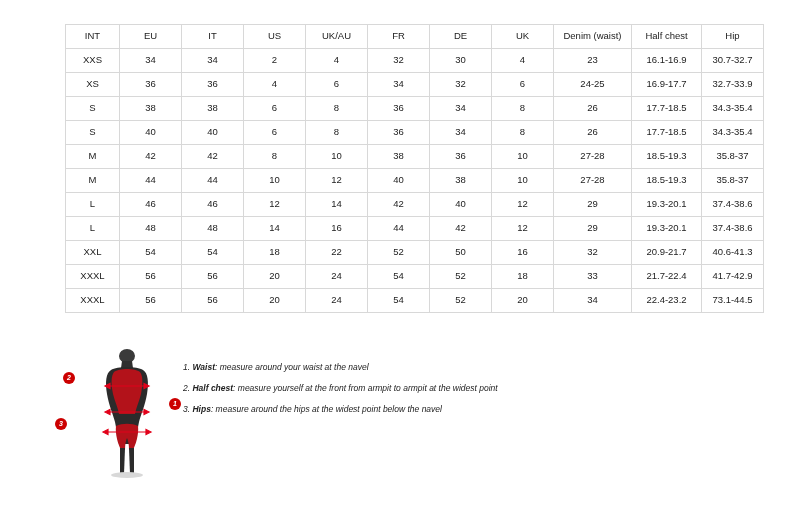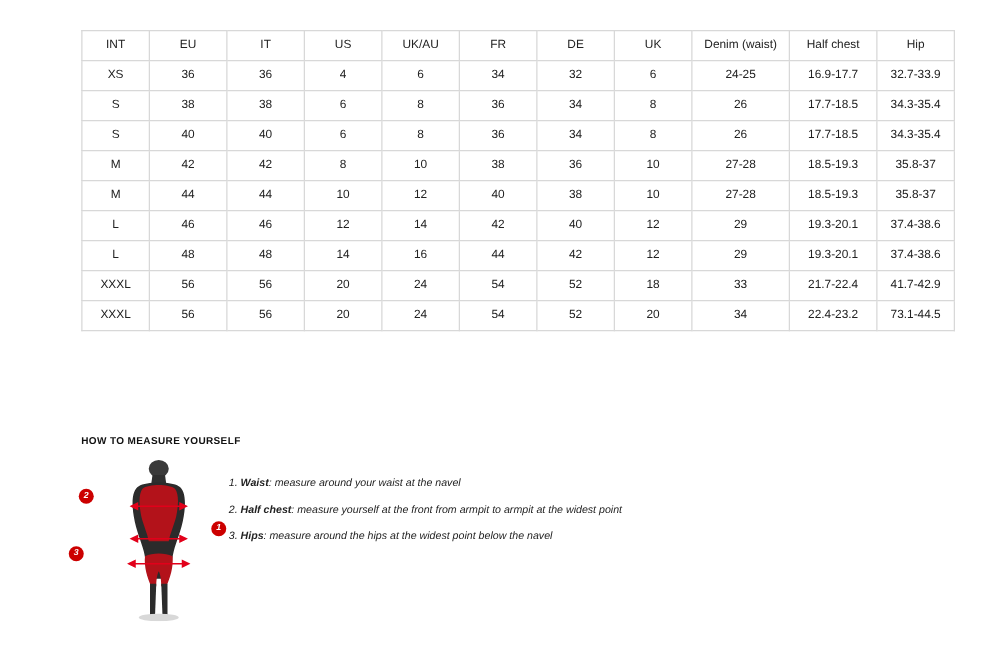--- a/index.html
+++ b/index.html
@@ -152,20 +152,33 @@
           <th>FR</th>
           <th>DE</th>
           <th>UK</th>
           <th>Denim (waist)</th>
           <th>Half chest</th>
           <th>Hip</th>
         </tr>
       </thead>
       <tbody>
         <tr>
+          <td>XXS</td>
+          <td>34</td>
+          <td>34</td>
+          <td>2</td>
+          <td>4</td>
+          <td>32</td>
+          <td>30</td>
+          <td>4</td>
+          <td>23</td>
+          <td>16.1-16.9</td>
+          <td>30.7-32.7</td>
+        </tr>
+        <tr>
           <td>XS</td>
           <td>36</td>
           <td>36</td>
           <td>4</td>
           <td>6</td>
           <td>34</td>
           <td>32</td>
           <td>6</td>
           <td>24-25</td>
           <td>16.9-17.7</td>
@@ -243,20 +256,33 @@
           <td>14</td>
           <td>16</td>
           <td>44</td>
           <td>42</td>
           <td>12</td>
           <td>29</td>
           <td>19.3-20.1</td>
           <td>37.4-38.6</td>
         </tr>
         <tr>
+          <td>XXL</td>
+          <td>54</td>
+          <td>54</td>
+          <td>18</td>
+          <td>22</td>
+          <td>52</td>
+          <td>50</td>
+          <td>16</td>
+          <td>32</td>
+          <td>20.9-21.7</td>
+          <td>40.6-41.3</td>
+        </tr>
+        <tr>
           <td>XXXL</td>
           <td>56</td>
           <td>56</td>
           <td>20</td>
           <td>24</td>
           <td>54</td>
           <td>52</td>
           <td>18</td>
           <td>33</td>
           <td>21.7-22.4</td>
@@ -273,21 +299,20 @@
           <td>20</td>
           <td>34</td>
           <td>22.4-23.2</td>
           <td>73.1-44.5</td>
         </tr>
       </tbody>
     </table>
   </div>
 
   <div class="measure-section">
-    <div class="measure-title">HOW TO MEASURE YOURSELF</div>
 
     <div class="measure-body">
 
       <div class="figure-col">
         <div class="figure">
           <svg width="84" height="130" viewBox="0 0 84 130">
 
             <ellipse cx="42" cy="8" rx="8" ry="7" fill="#3a3a3a"></ellipse>
             <path d="M37 13 L47 13 L48 20 L36 20 Z" fill="#2f2f2f"></path>
 

